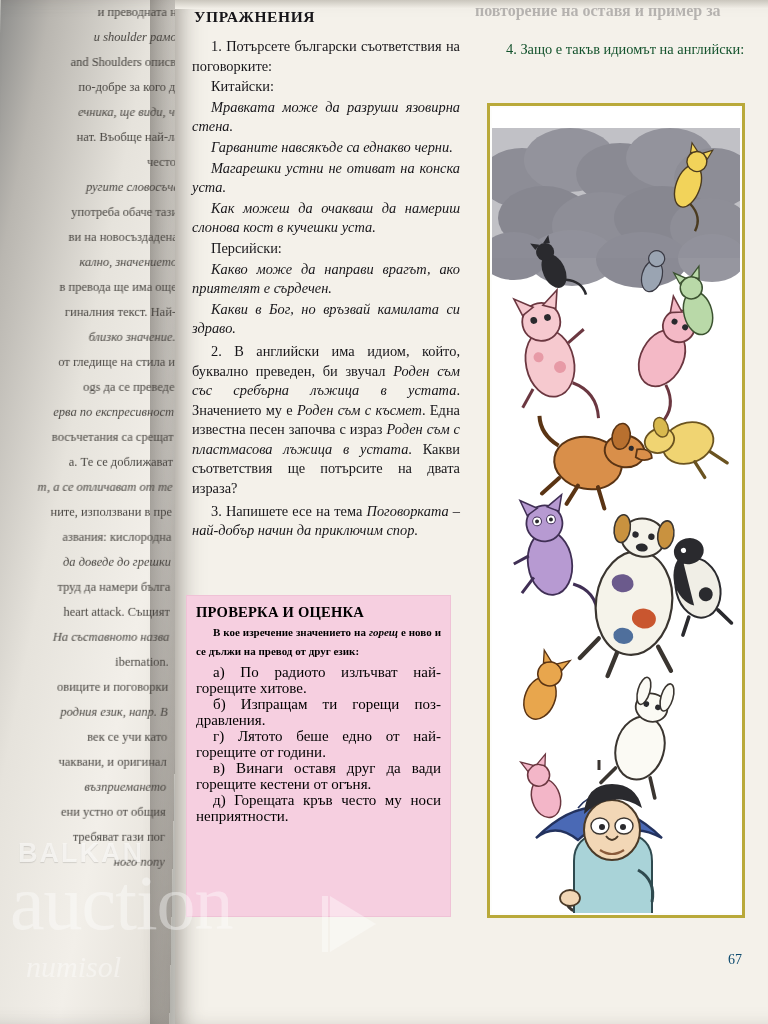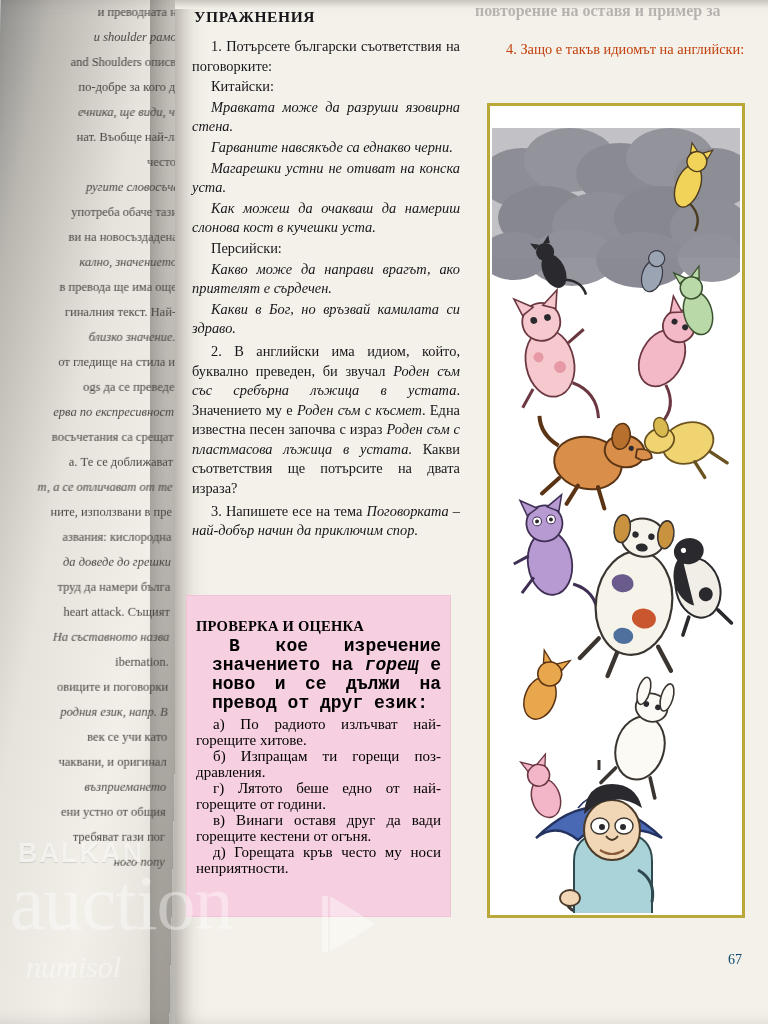--- a/index.html
+++ b/index.html
@@ -75,21 +75,21 @@
     left: 17px;
     top: 8px;
     width: 268px;
     color: #17161a;
   }
   .col-right {
     position: absolute;
     left: 312px;
     top: 40px;
     width: 262px;
-    color: #c2410c;
+    color: #14532d;
   }
 
   .section-title {
     font-size: 15.5px;
     font-weight: bold;
     letter-spacing: 0.6px;
     margin: 0 0 11px 2px;
   }
   
   .ghost-head {
@@ -120,33 +120,32 @@
     left: 11px;
     top: 595px;
     width: 265px;
     height: 322px;
     background: #f6cfe0;
     border: 1px solid #efc2d6;
     padding: 6px 9px 0 9px;
     box-sizing: border-box;
   }
   .pink-box h3 {
-    margin: 16px 0 2px 0;
+    margin: 2px 0 2px 0;
     font-size: 14.6px;
     font-weight: bold;
     letter-spacing: 0.2px;
   }
   .pink-box .lead {
-    margin: 0 0 3px 16px;
-    font-size: 18px;
+    margin: 0 0 3px 0;
+    font-size: 11px;
     font-weight: bold;
     line-height: 19px;
     text-indent: 17px;
     text-align: justify;
-    font-family: Liberation Mono, monospace;
   }
   .pink-box p.opt {
     margin: 0;
     font-size: 15px;
     line-height: 16px;
     text-indent: 17px;
     text-align: justify;
   }
 
   

